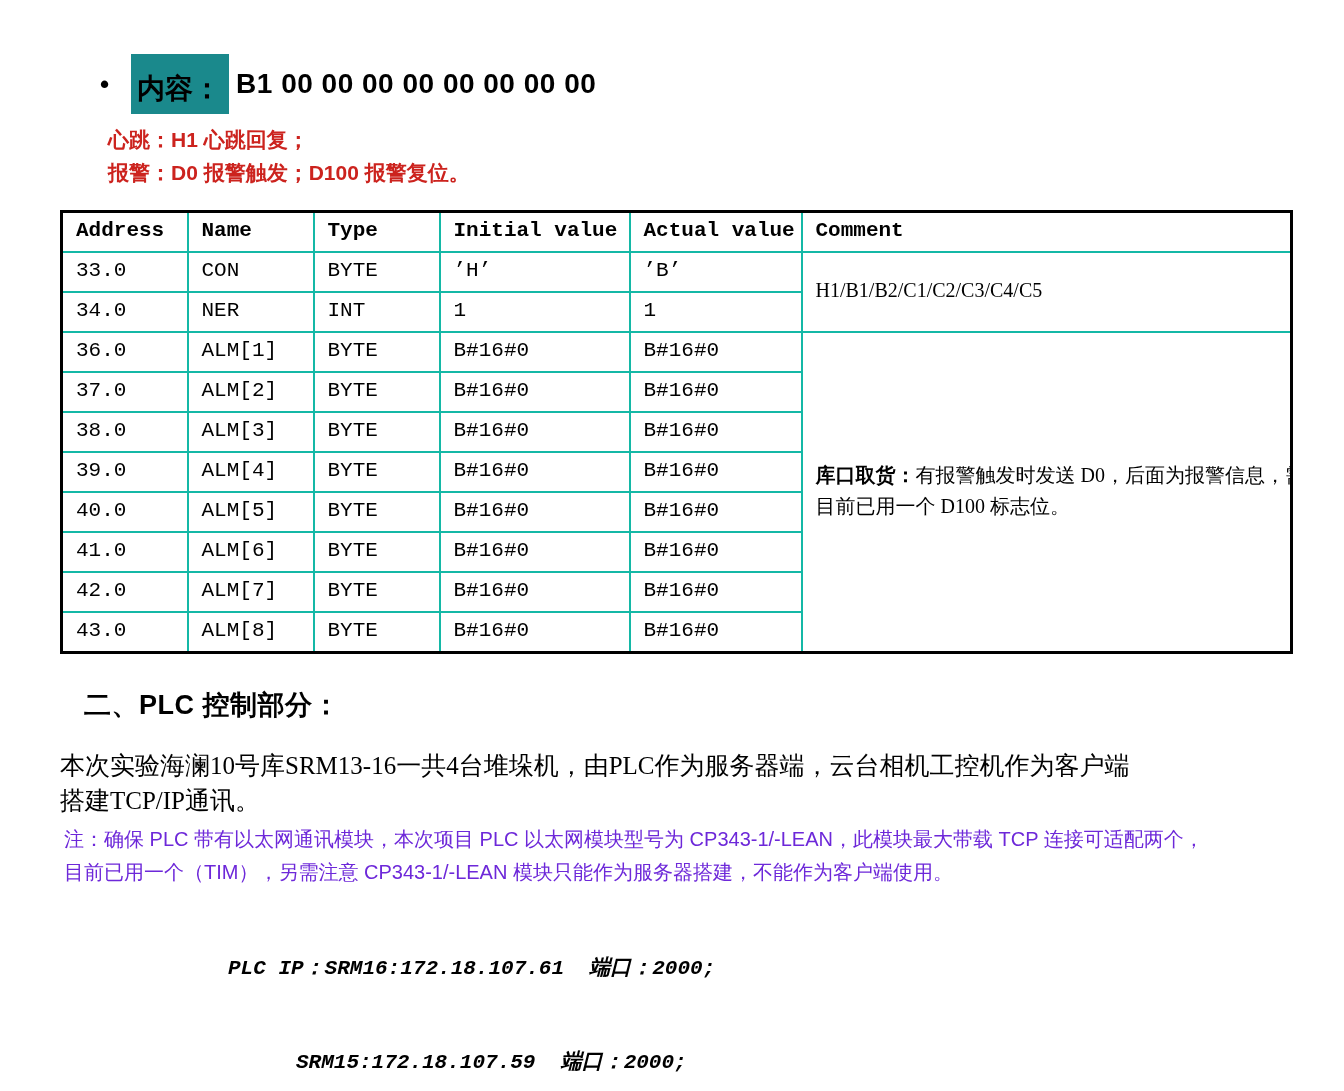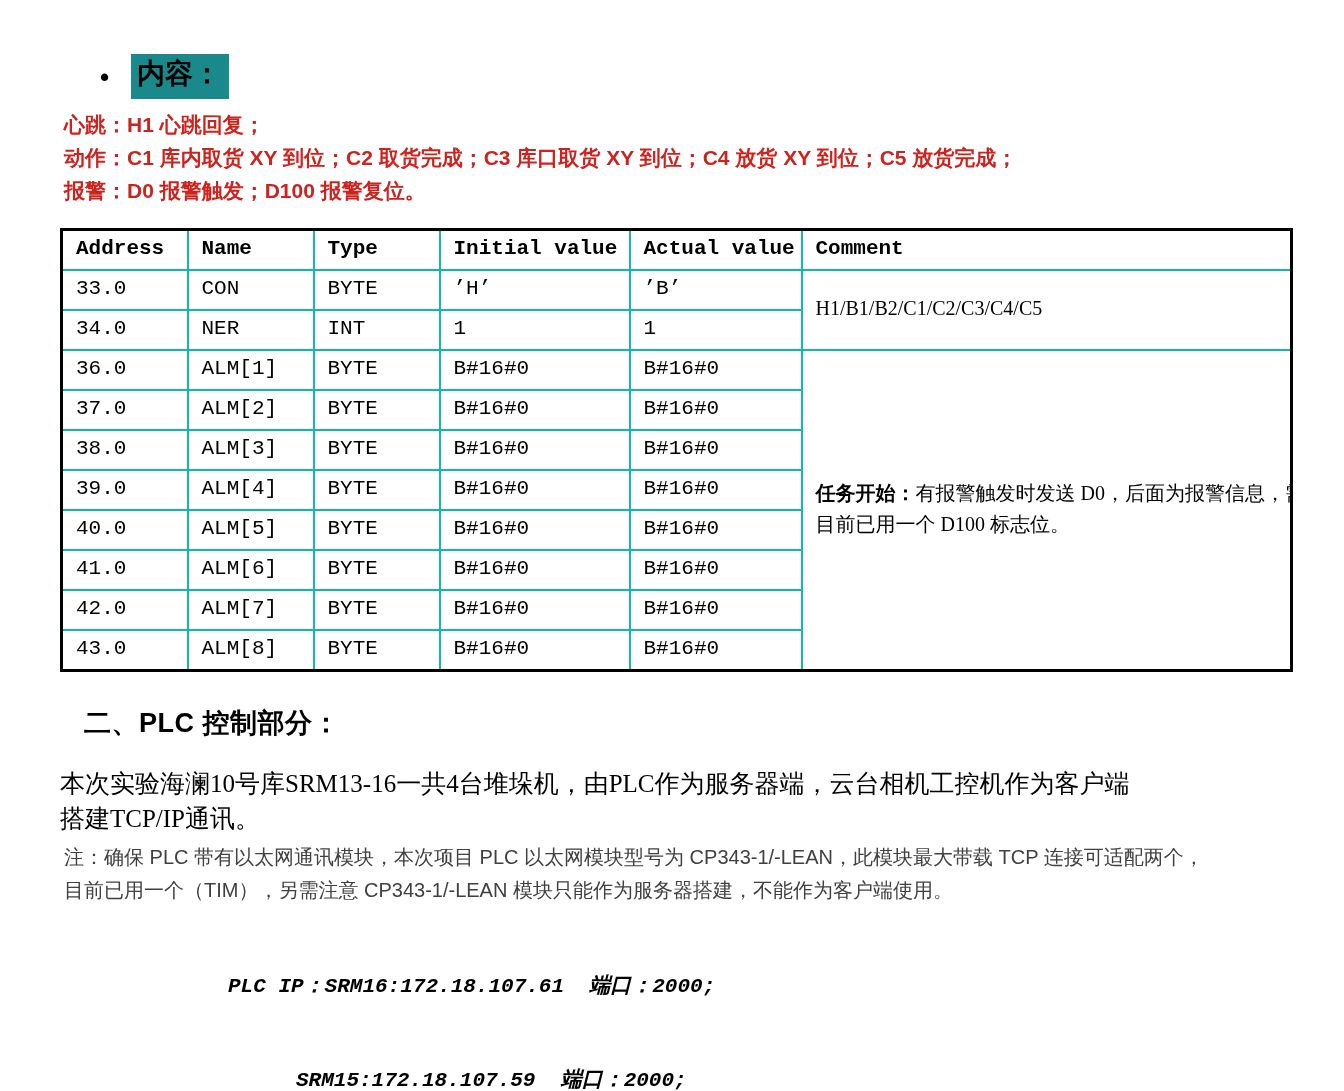--- a/index.html
+++ b/index.html
@@ -8,25 +8,25 @@
     font-family:"Liberation Sans", sans-serif; overflow:hidden;
   }
 
   
   .bullet-row{
     margin:54px 0 0 100px;
     display:flex; align-items:center;
     font-weight:bold; font-size:28px;
   }
   .bullet-dot{ font-size:26px; margin-right:22px; line-height:1; }
-  .hl{ background:#1A898C; padding:1px 8px 6px 6px; }
+  .hl{ background:#1A898C; padding:16px 8px 6px 6px; }
   .content-value{ margin-left:7px; letter-spacing:.5px; }
 
   
-  .red-lines{ margin:9px 0 0 64px; color:#CC231E; }
+  .red-lines{ margin:9px 0 0 108px; color:#CC231E; }
   .red-lines > div{
     font-size:21px; font-weight:bold; line-height:33px; white-space:nowrap;
   }
 
   
   table.db{
     margin:21px 0 0 60px; width:1230px;
     border-collapse:collapse; table-layout:fixed;
     font-family:"Liberation Mono","DejaVu Sans Mono", monospace;
     font-size:21px; border:3px solid #000;
@@ -48,21 +48,21 @@
   .section-heading{
     margin:33px 0 0 84px; font-size:27px; font-weight:bold; letter-spacing:.5px;
   }
   .para{
     margin:25px 0 0 60px; width:1075px;
     font-family:"Liberation Serif","DejaVu Serif", serif;
     font-size:25px; line-height:35px;
   }
   .note{
     margin:5px 0 0 64px; width:1140px;
-    color:#404040; font-size:20px; line-height:33px;
+    color:#6d28d9; font-size:20px; line-height:33px;
   }
 
   
   .ip-lines{
     margin-top:22px;
     font-family:"Liberation Mono","DejaVu Sans Mono", monospace;
     font-weight:bold; font-style:italic; font-size:21px; white-space:pre;
   }
   .ip-lines > div{ line-height:24px; margin-bottom:24px; }
   .ip-lines > div:nth-child(1){ margin-left:228px; }
@@ -71,25 +71,25 @@
   .ip-lines > div:nth-child(4){ margin-left:270px; }
 </style>
 </head>
 <body>
 
 <div>
 
   <div class="bullet-row">
     <span class="bullet-dot">•</span>
     <span class="hl">内容：</span>
+    <span class="content-value">B1 00 00 00 00 00 00 00 00</span>
   </div>
 
   <div class="red-lines">
     <div>心跳：H1 心跳回复；</div>
-    <div>动作：C1 库内取货 XY 到位；C2 取货完成；C3 库口取货 XY 到位；C4 放货 XY 到位；C5 放货完成；</div>
     <div>报警：D0 报警触发；D100 报警复位。</div>
   </div>
 
   <table class="db">
     <colgroup>
       <col style="width:126px">
         <col style="width:126px">
         <col style="width:126px">
       <col style="width:190px">
         <col style="width:172px">
@@ -119,21 +119,21 @@
       <td>1</td>
       <td>1</td>
     </tr>
     <tr>
       <td>36.0</td>
       <td>ALM[1]</td>
       <td>BYTE</td>
       <td>B#16#0</td>
       <td>B#16#0</td>
       <td class="comment-cell alarm-comment" rowspan="8">
-        <div><span class="alarm-label">任务开始：</span><span>有报警触发时发送 D0，后面为报警信息，需转换成二进制查表匹配具体报警信息。</span></div>
+        <div><span class="alarm-label">库口取货：</span><span>有报警触发时发送 D0，后面为报警信息，需转换成二进制查表匹配具体报警信息。</span></div>
         <div>目前已用一个 D100 标志位。</div>
       </td>
     </tr>
     <tr>
       <td>37.0</td>
       <td>ALM[2]</td>
       <td>BYTE</td>
       <td>B#16#0</td>
       <td>B#16#0</td>
     </tr>

